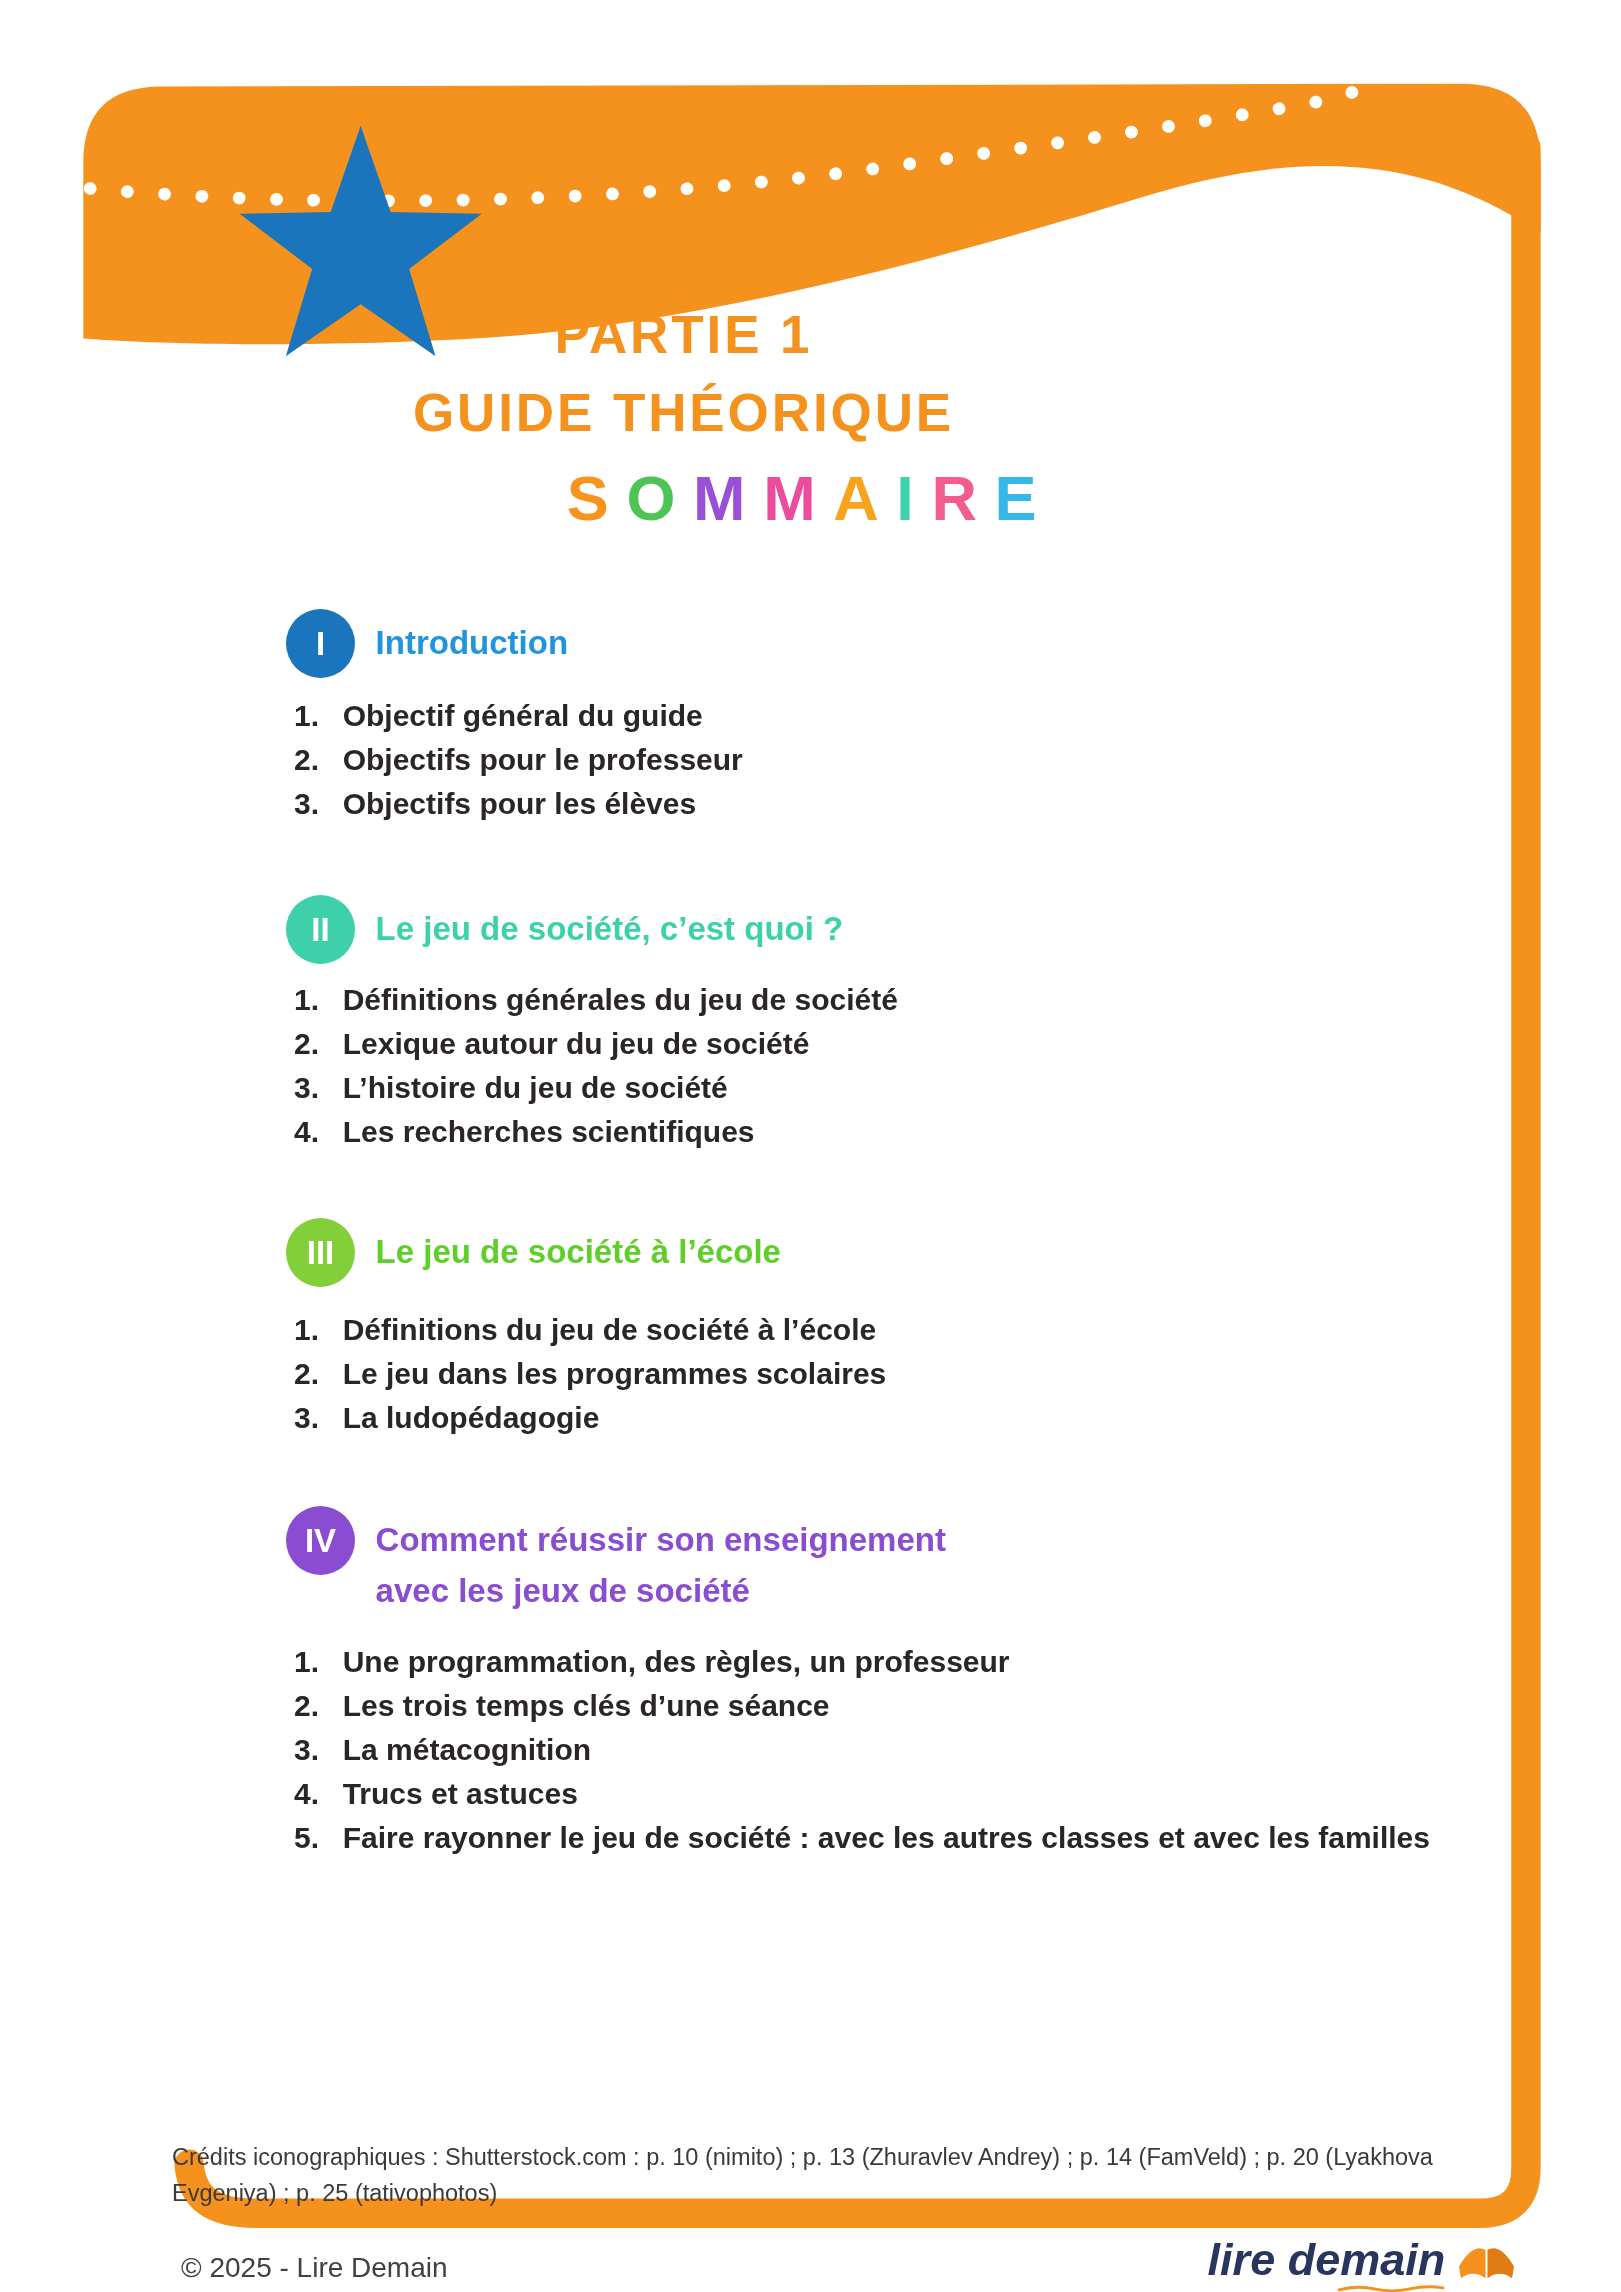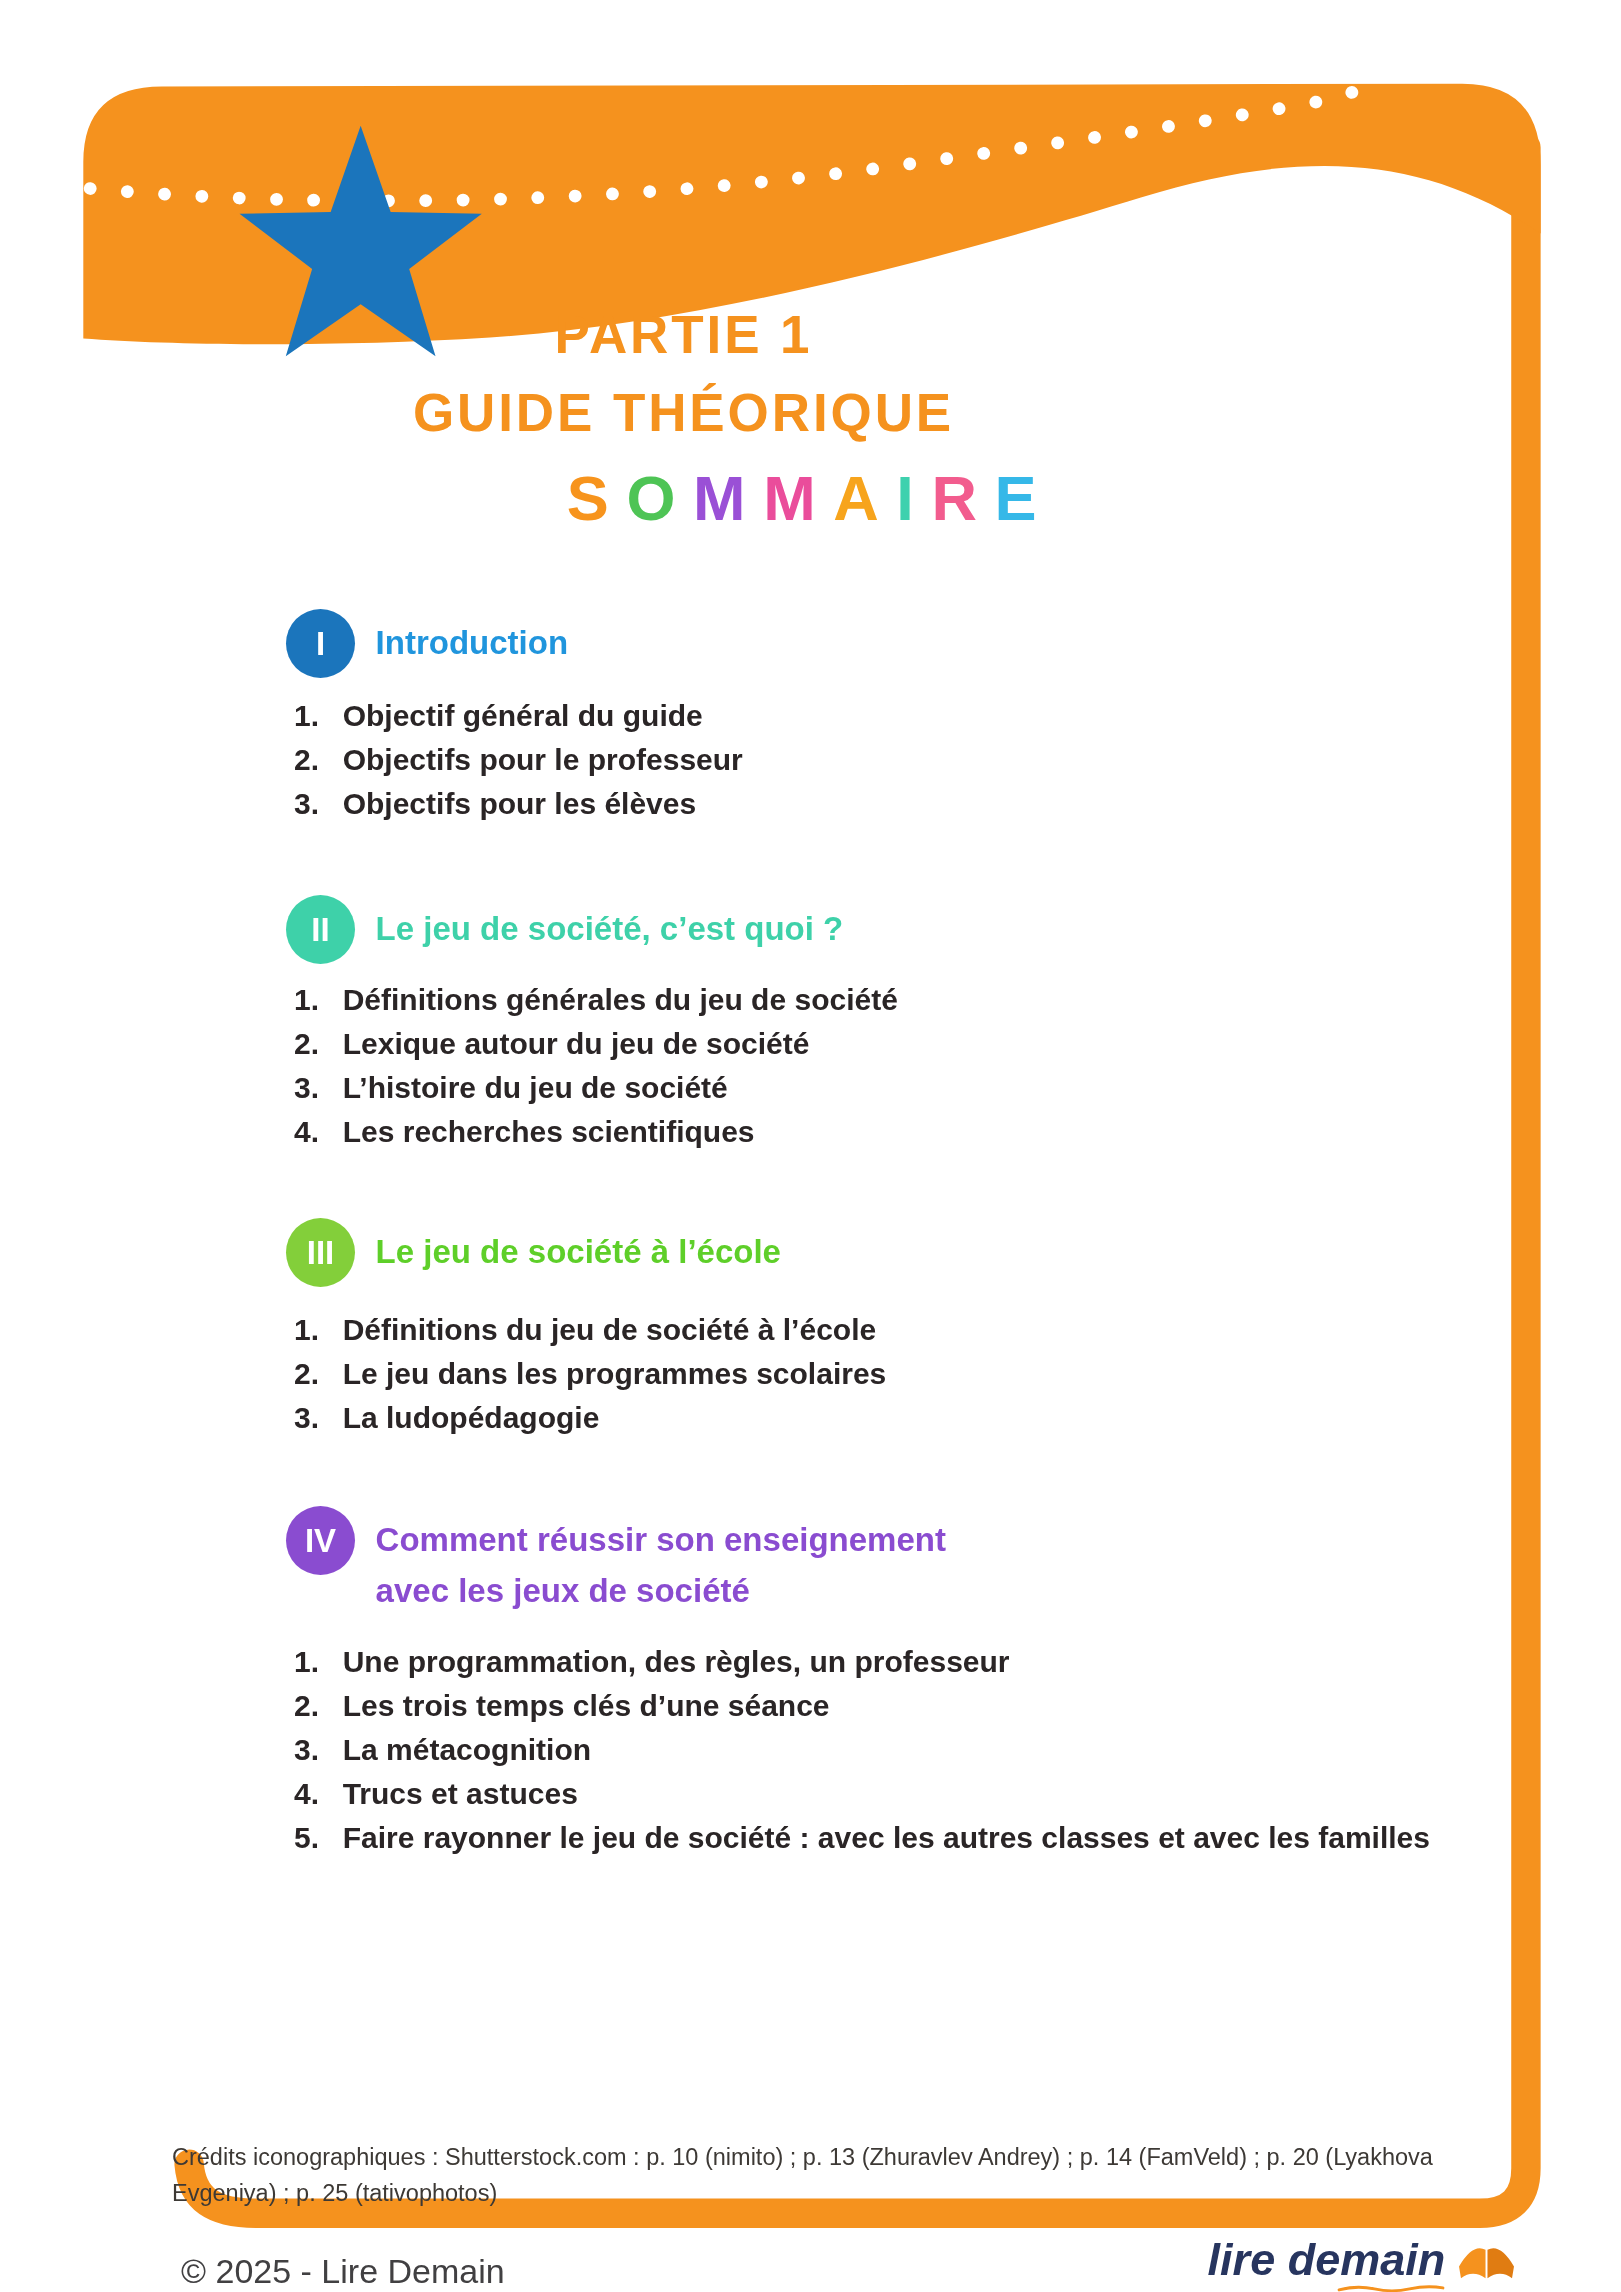--- a/index.html
+++ b/index.html
@@ -16,21 +16,21 @@
   .som-letter{display:inline-block;}
   .sec{position:absolute;left:286px;display:flex;align-items:flex-start;gap:20.6px;}
   .sec-circle{width:69px;height:69px;border-radius:50%;color:#ffffff;font-weight:700;font-size:33px;
     display:flex;align-items:center;justify-content:center;flex:0 0 auto;}
   .sec-heading{font-size:33px;font-weight:700;line-height:51px;white-space:pre-line;padding-top:7.8px;}
   .items{position:absolute;left:294px;}
   .item{display:flex;gap:13.7px;height:44px;align-items:center;font-size:30px;font-weight:700;color:#2a2526;}
   .item .num{min-width:35px;}
   .credits{position:absolute;left:172px;top:2117px;width:1318px;font-size:23.5px;line-height:36px;
     color:#3d3935;font-weight:400;margin-top:22px;}
-  .copyright{position:absolute;left:181px;top:2252px;font-size:34px;color:#414042;font-weight:400;}
+  .copyright{position:absolute;left:181px;top:2252px;font-size:28px;color:#414042;font-weight:400;}
   .brand{position:absolute;right:103px;top:2237px;display:flex;align-items:flex-start;gap:9.8px;}
   .brand-col{display:flex;flex-direction:column;align-items:flex-end;}
   .brand-text{font-size:45px;font-weight:700;font-style:italic;line-height:45px;}
   .squiggle{margin-top:2px;}
 </style>
 </head>
 <body>
 
 <div class="page">
 

